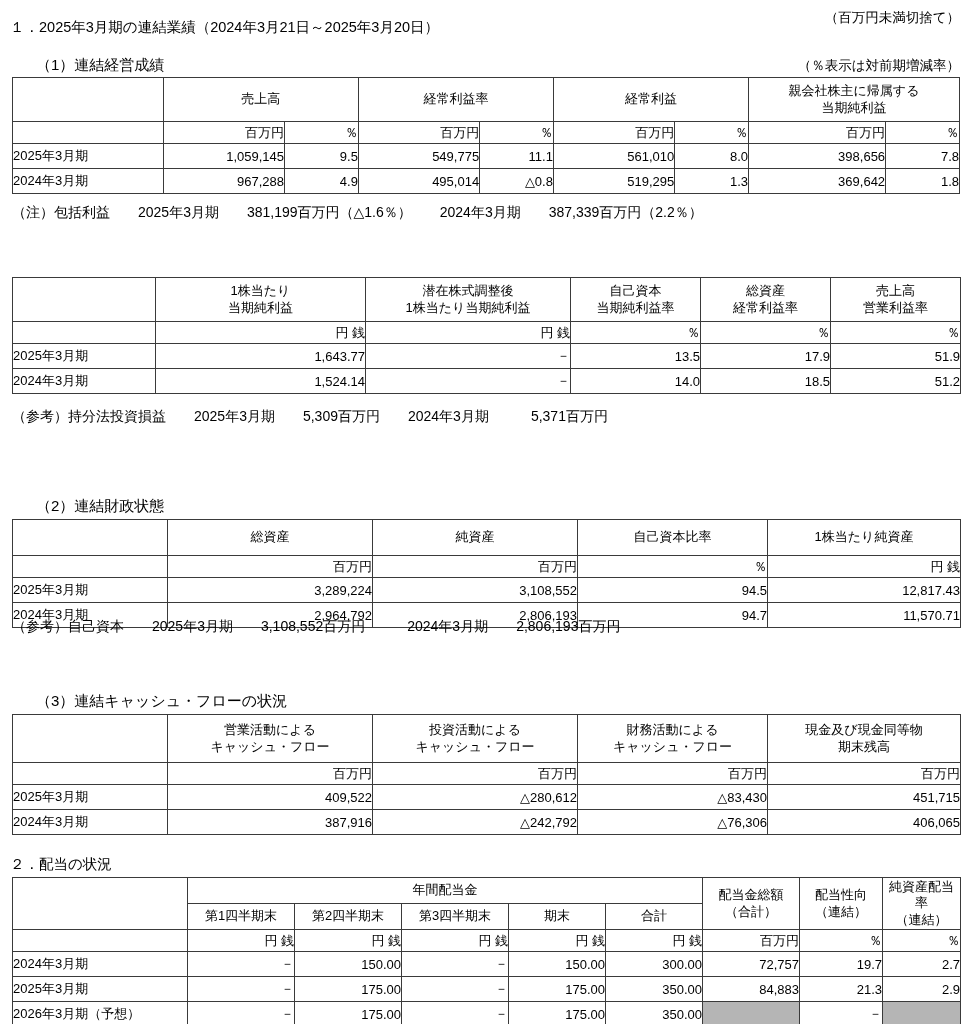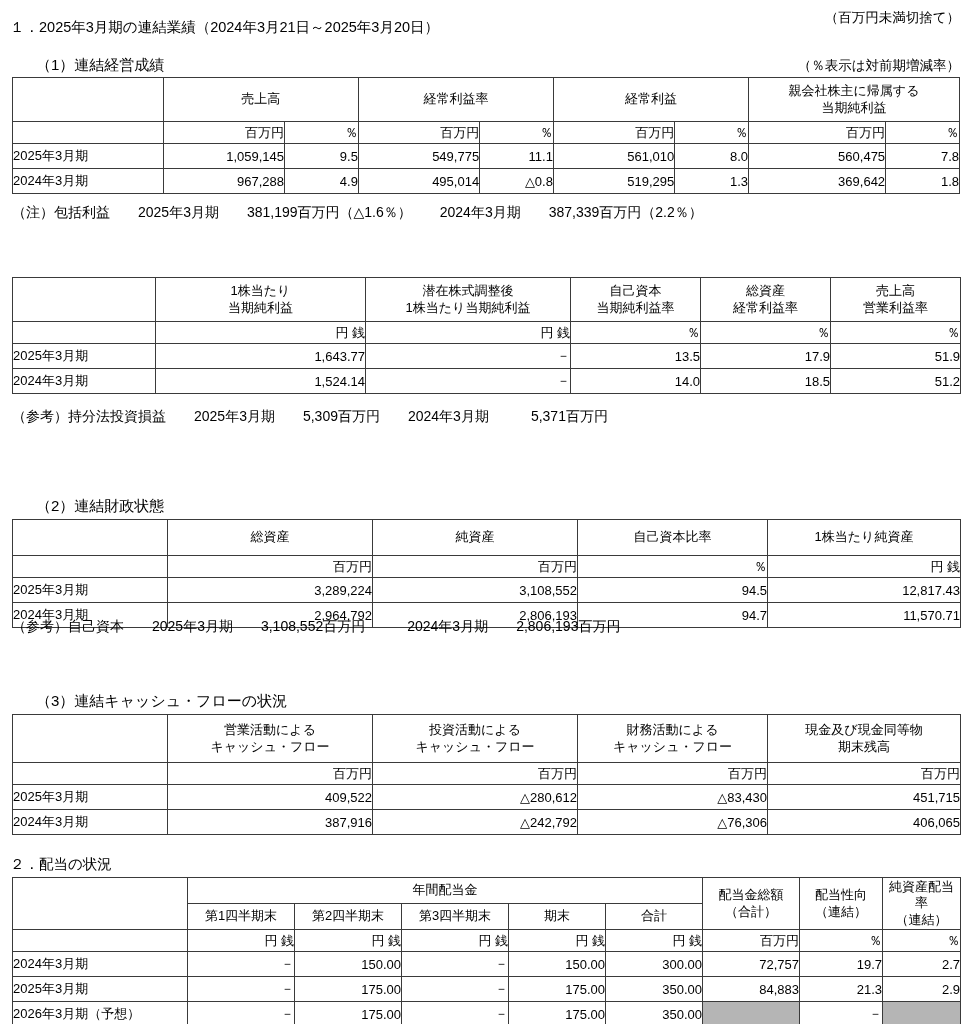--- a/index.html
+++ b/index.html
@@ -110,21 +110,21 @@
       <td class="unit">％</td>
     </tr>
     <tr class="h-data">
       <td class="rowlabel">2025年3月期</td>
       <td class="num">1,059,145</td>
       <td class="num">9.5</td>
       <td class="num">549,775</td>
       <td class="num">11.1</td>
       <td class="num">561,010</td>
       <td class="num">8.0</td>
-      <td class="num">560,475</td>
+      <td class="num">398,656</td>
       <td class="num">7.8</td>
     </tr>
     <tr class="h-data">
       <td class="rowlabel">2024年3月期</td>
       <td class="num">967,288</td>
       <td class="num">4.9</td>
       <td class="num">495,014</td>
       <td class="num">△0.8</td>
       <td class="num">519,295</td>
       <td class="num">1.3</td>

